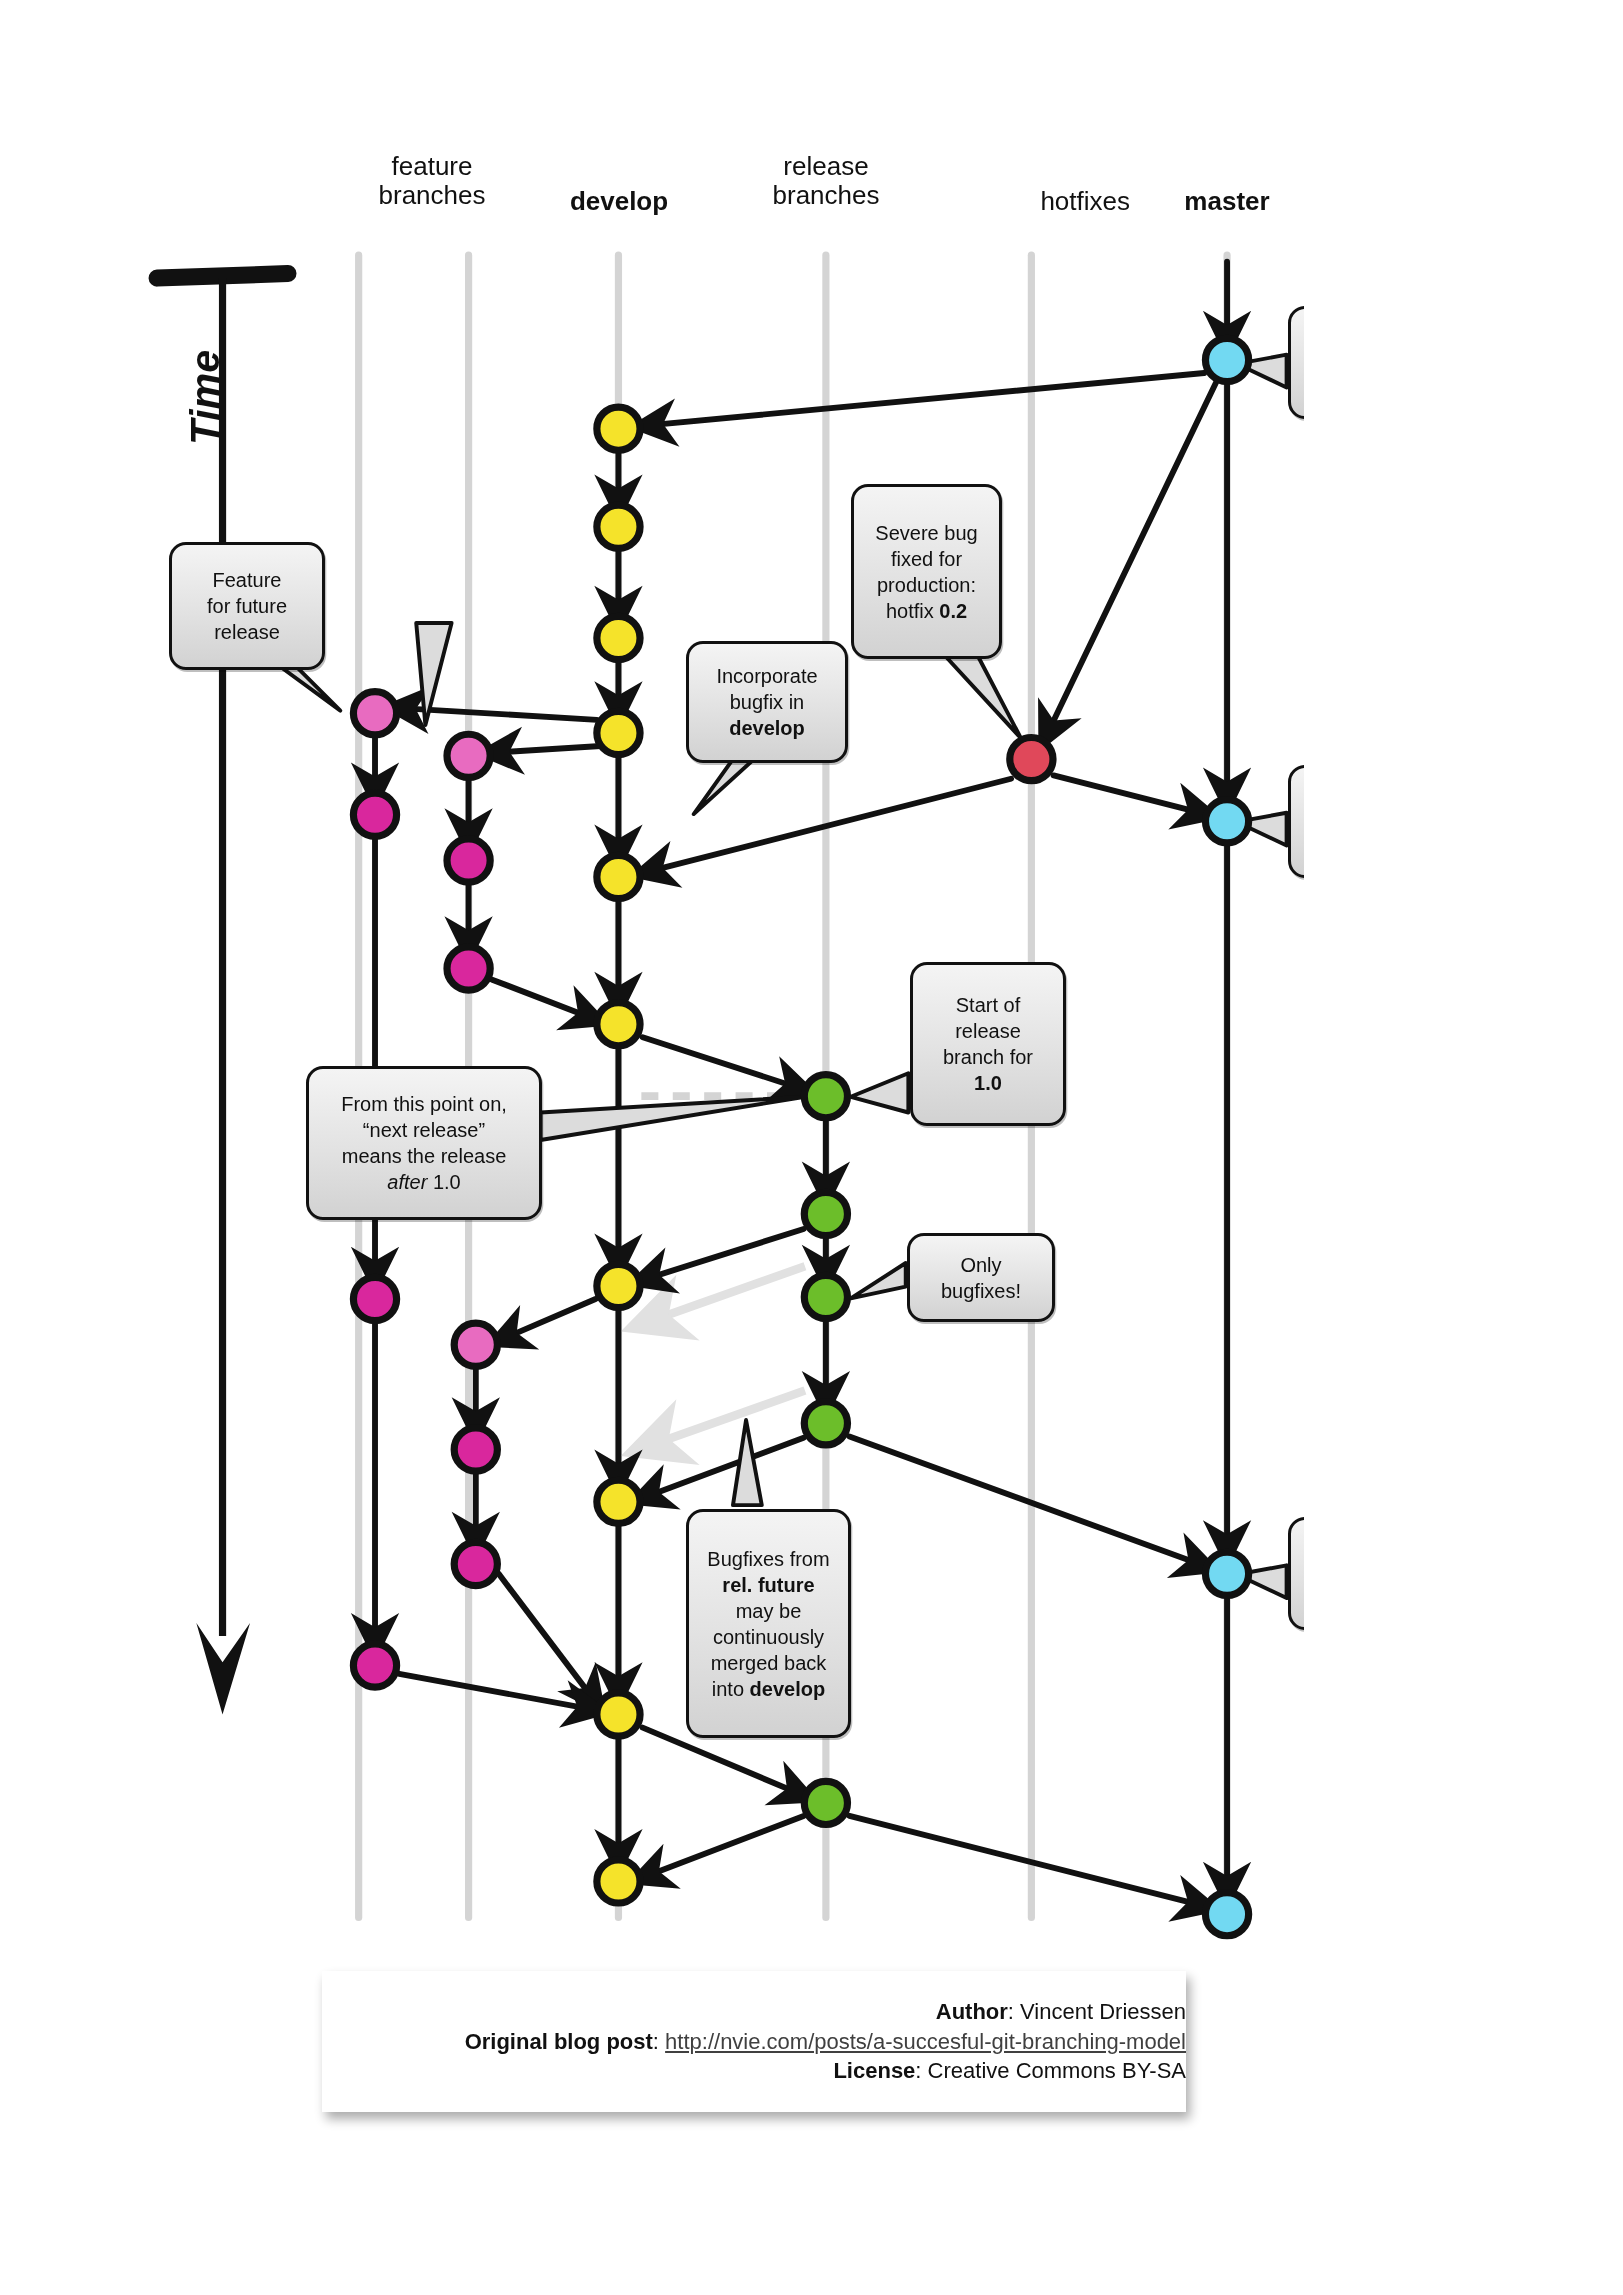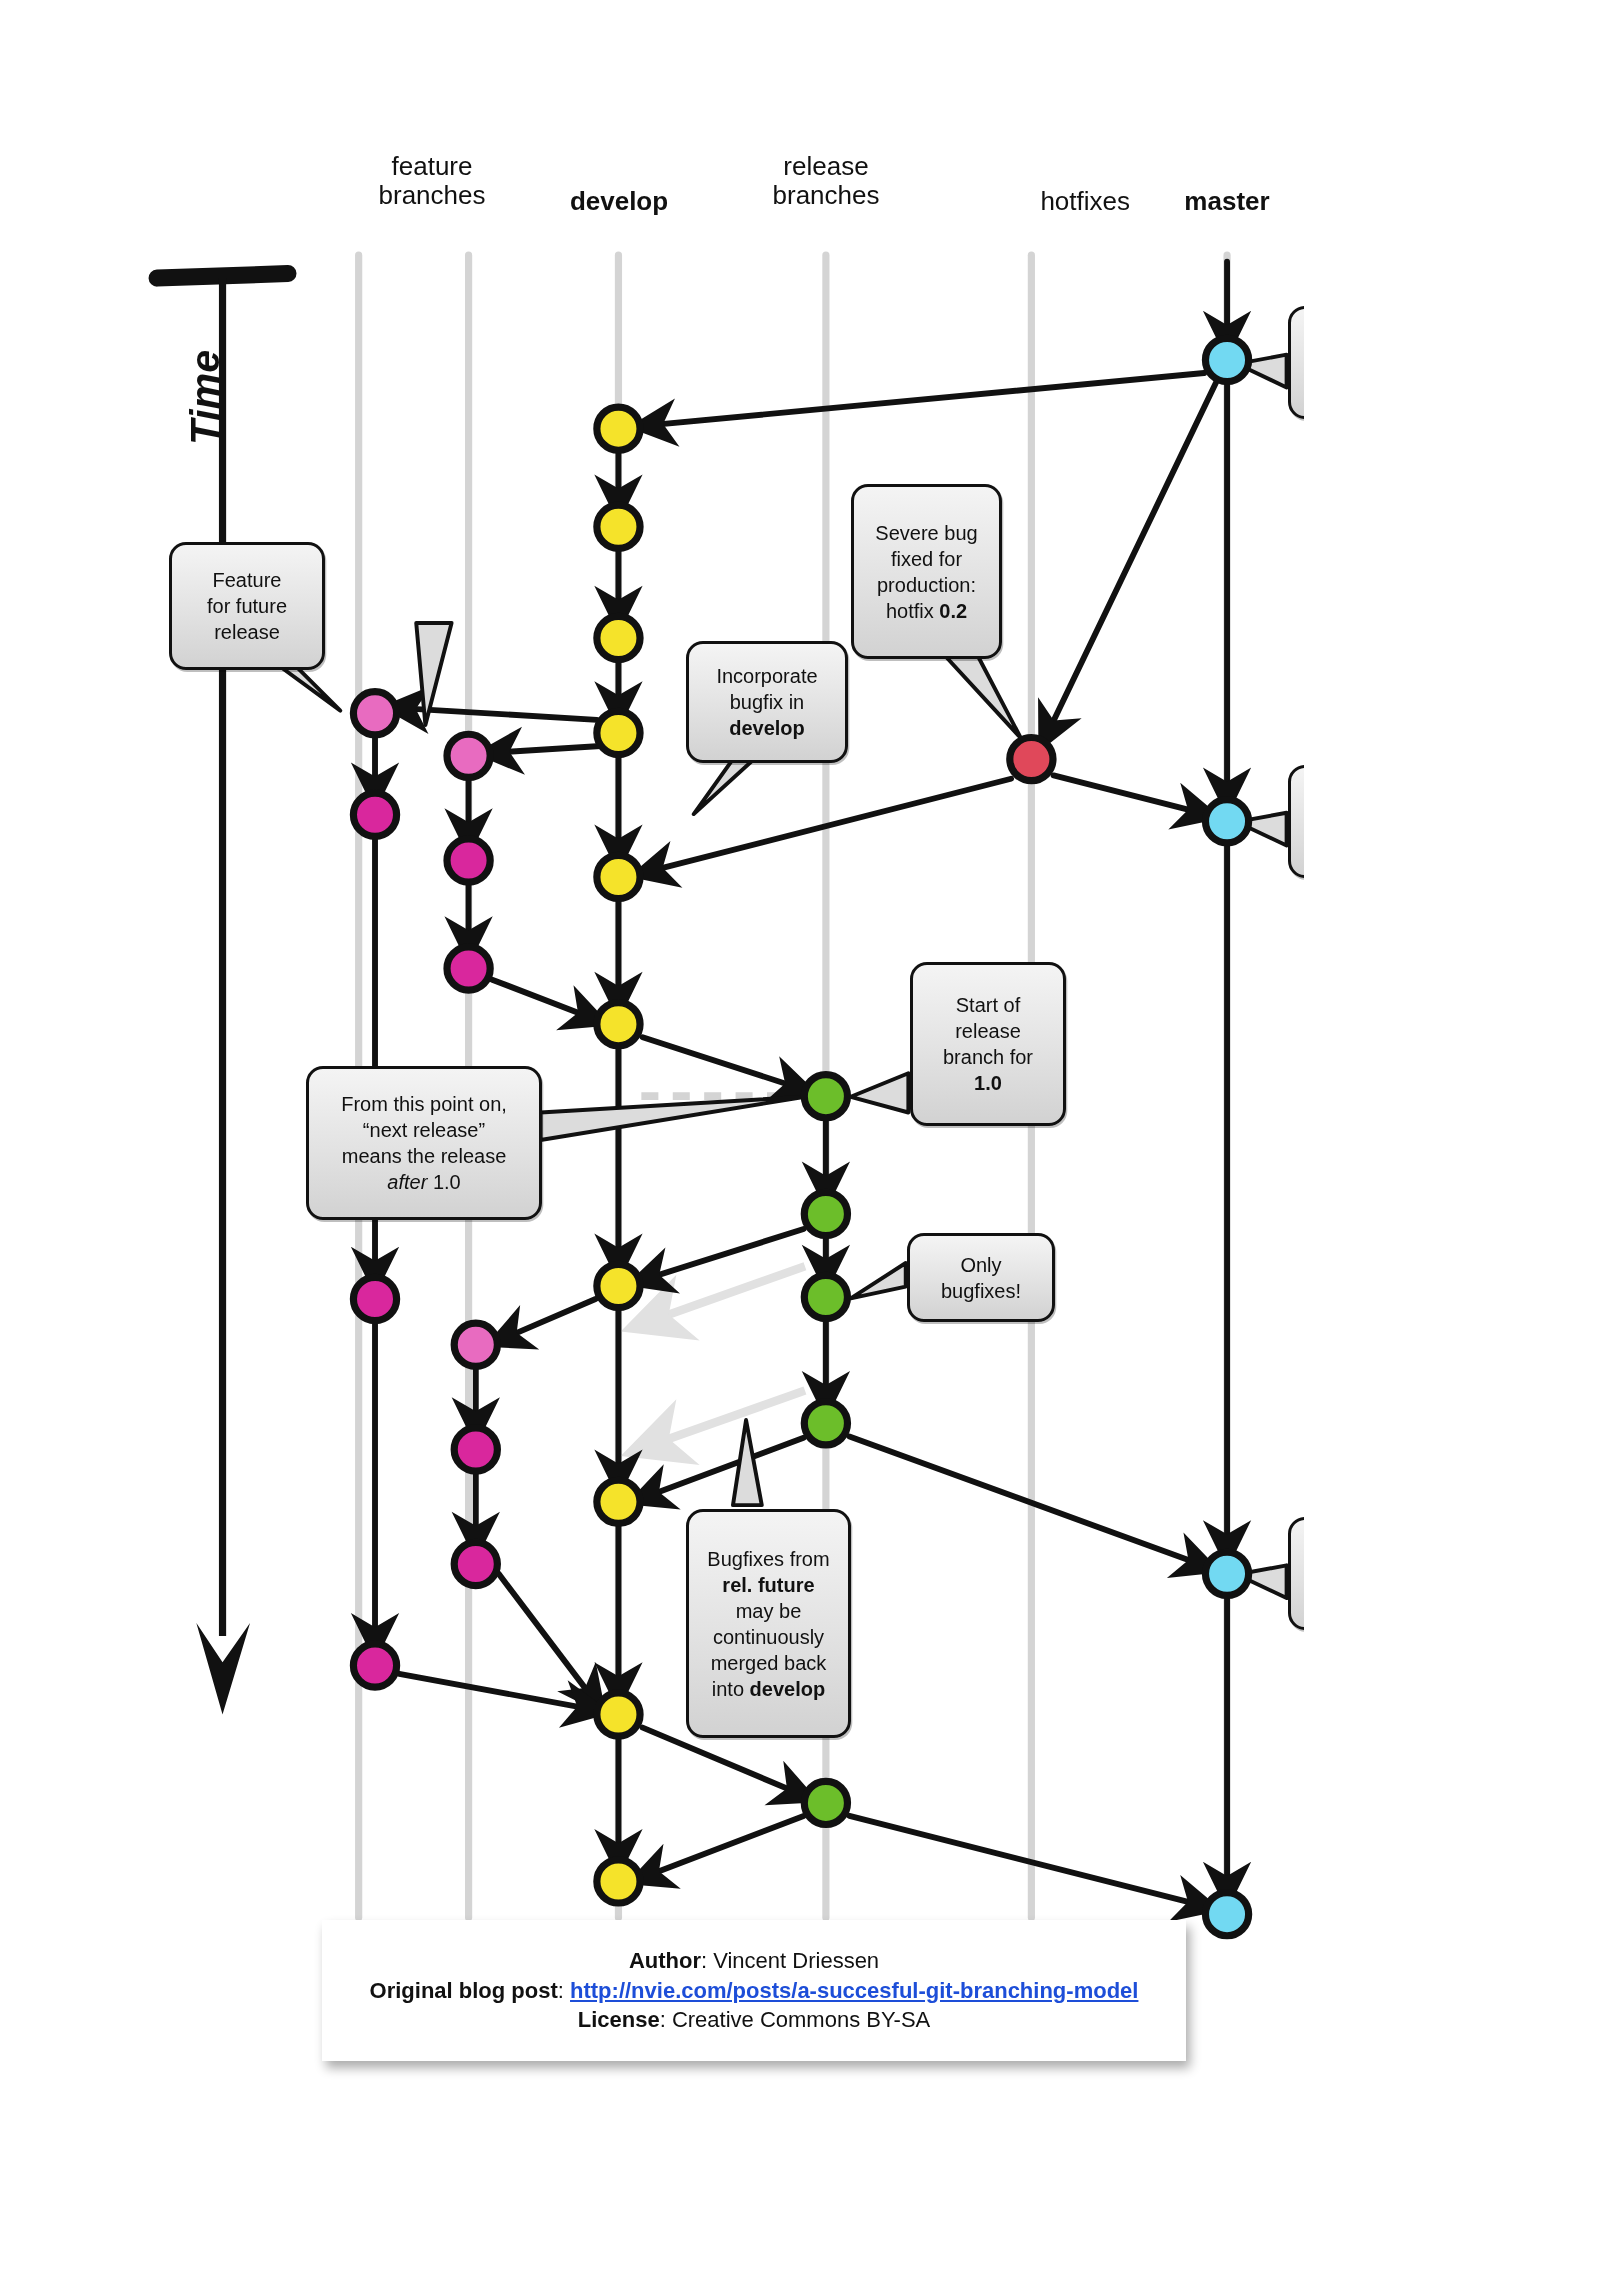--- a/index.html
+++ b/index.html
@@ -74,21 +74,21 @@
     display:flex;
     flex-direction:column;
     align-items:center;
     justify-content:center;
     gap:3.9px;
     font-size:22px;
     color:#111;
   }
   .footer .line{white-space:nowrap;}
   .footer .line b{font-weight:bold;}
-  .footer a{color:#1d4ed8;text-decoration:underline;font-weight:bold;}
+  .footer a{color:#404040;text-decoration:underline;}
 </style>
 </head>
 <body>
 
 <div id="page">
 
   <svg class="layer under" viewBox="0 0 2480 3507">
     <defs>
       <marker id="ah" markerWidth="9" markerHeight="9" refX="5.2" refY="4.5" orient="auto">
         <path d="M0.2,0.4 L8.6,4.5 L0.2,8.6 L2.6,4.5 Z" fill="#111"></path>
@@ -303,21 +303,21 @@
       <circle cx="1262" cy="1675" r="33" fill="#6cbe2a"></circle>
       <circle cx="1262" cy="1855" r="33" fill="#6cbe2a"></circle>
       <circle cx="1262" cy="1982" r="33" fill="#6cbe2a"></circle>
       <circle cx="1262" cy="2175" r="33" fill="#6cbe2a"></circle>
       <circle cx="1262" cy="2755" r="33" fill="#6cbe2a"></circle>
 
       <circle cx="1576" cy="1160" r="33" fill="#e0485a"></circle>
     </g>
   </svg>
 
-  <div class="footer" style="left:322px;top:1920px;width:864px;height:141px;">
+  <div class="footer" style="left:322px;top:1971px;width:864px;height:141px;align-items:flex-end;">
     <div class="line">
       <b>Author</b><span>: </span><span>Vincent Driessen</span>
     </div>
     <div class="line">
       <b>Original blog post</b><span>: </span><a href="#">http://nvie.com/posts/a-succesful-git-branching-model</a>
     </div>
     <div class="line">
       <b>License</b><span>: </span><span>Creative Commons BY-SA</span>
     </div>
   </div>

